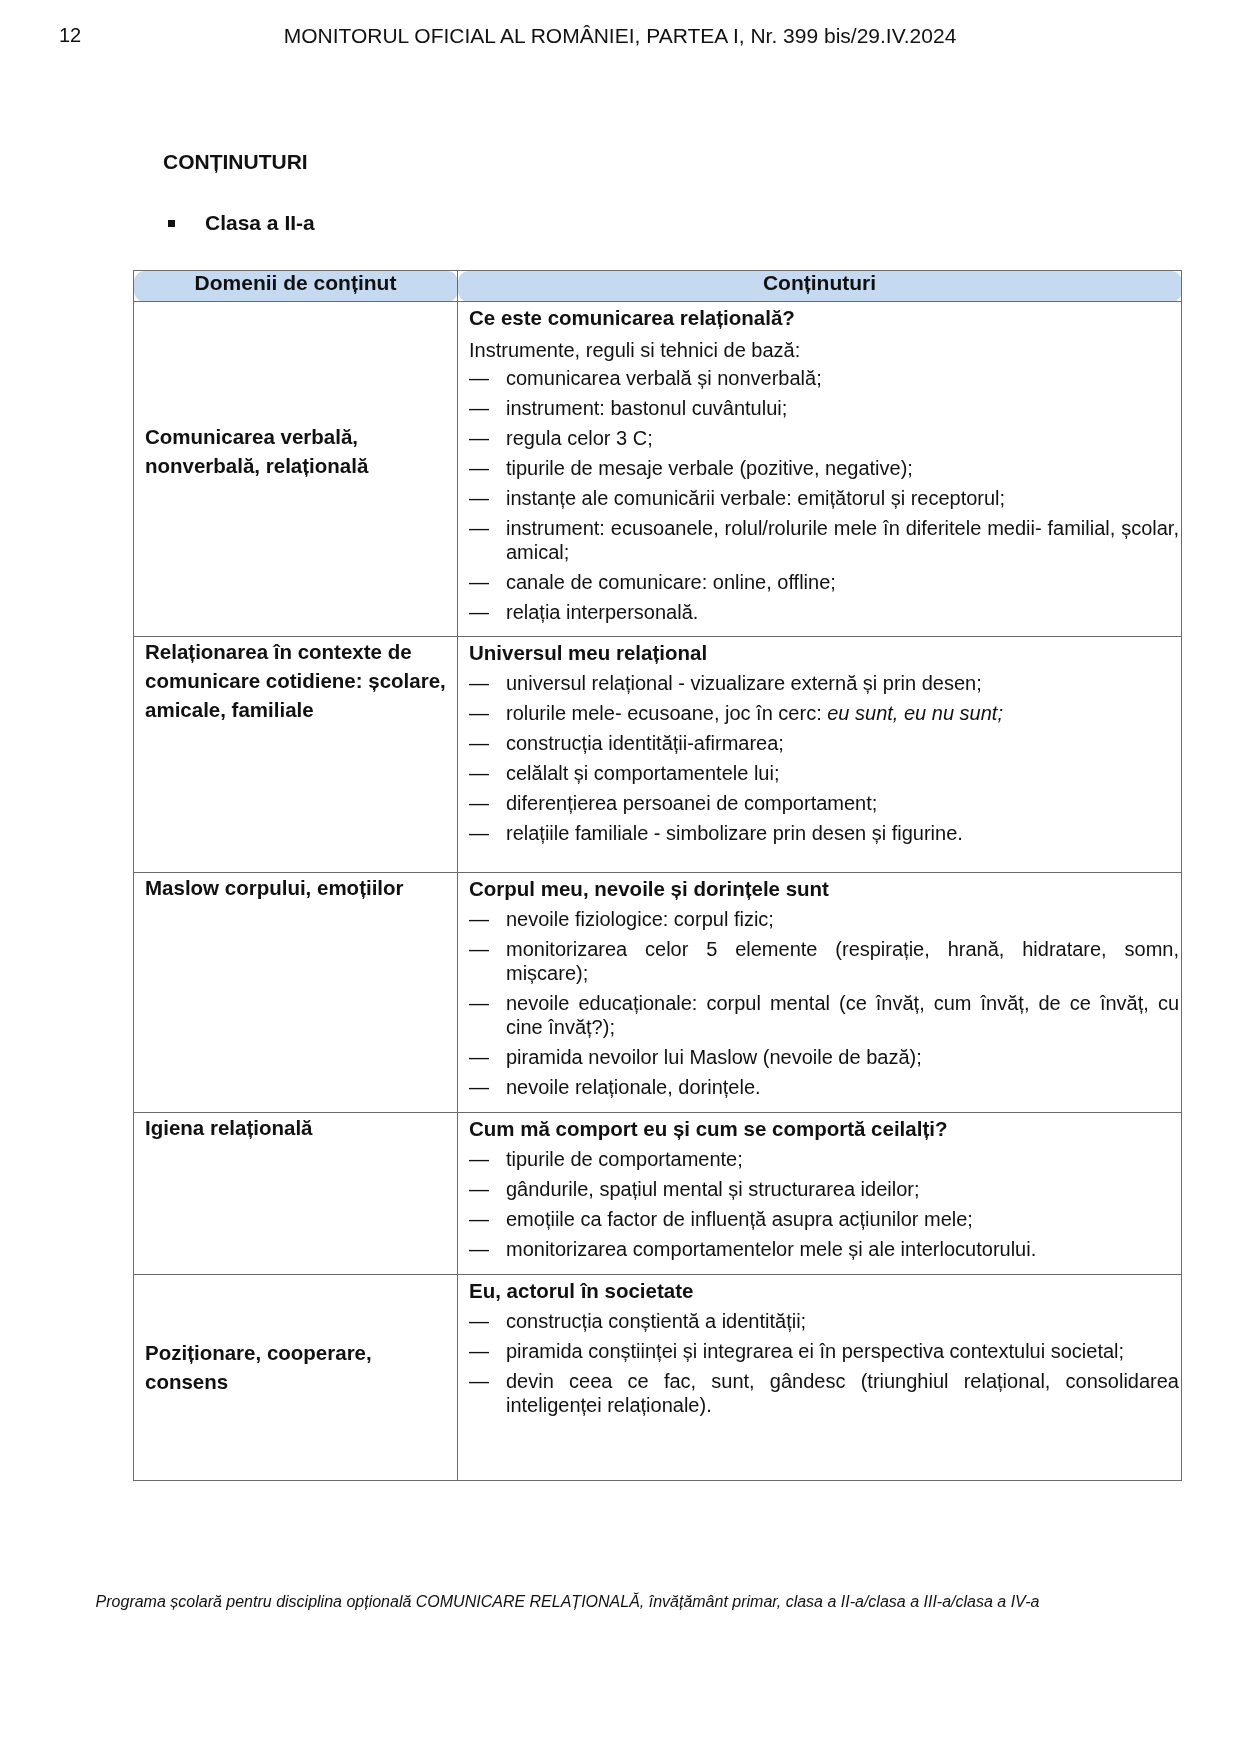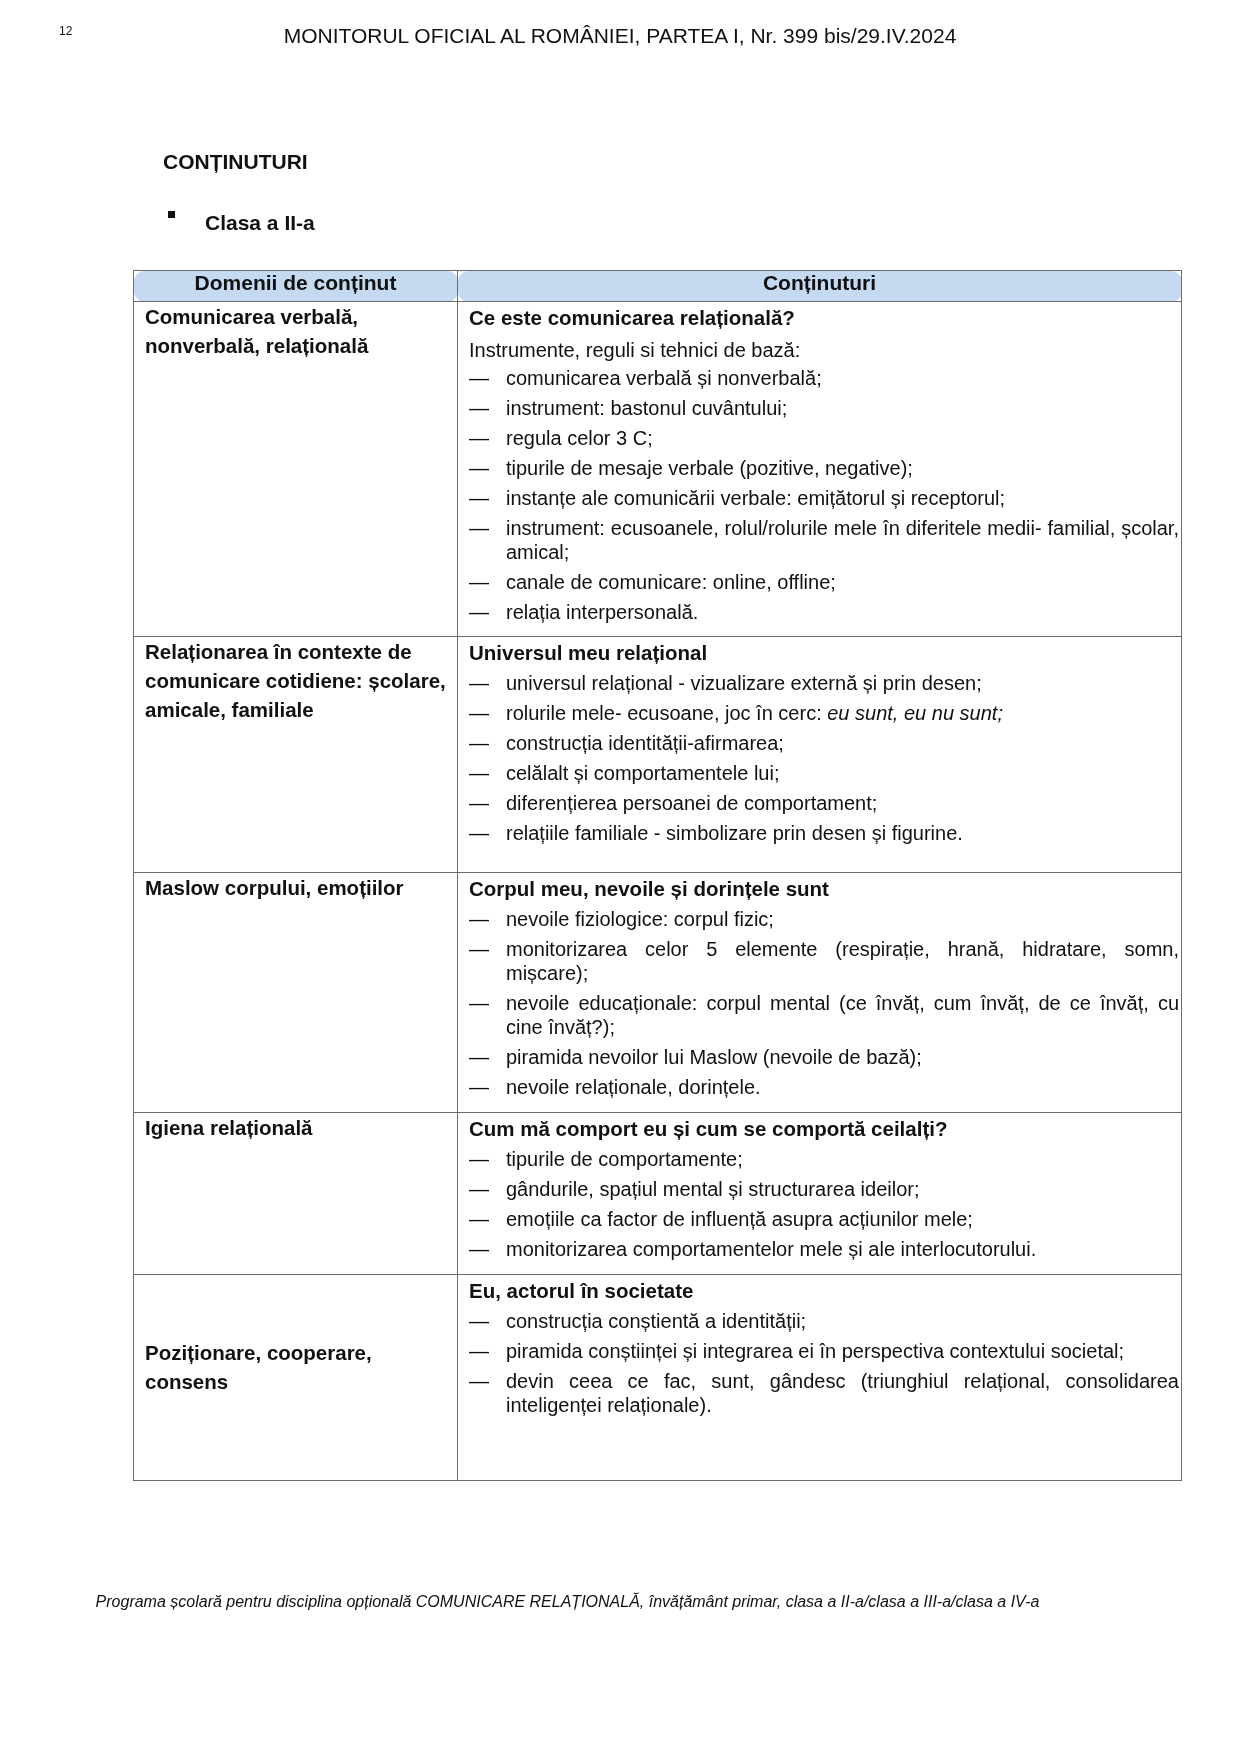--- a/index.html
+++ b/index.html
@@ -1,21 +1,21 @@
 <!DOCTYPE html>
 <html><head>
 <meta charset="utf-8">
 <style>
   html, body { margin: 0; padding: 0; background: #ffffff; }
   body { width: 1240px; height: 1755px; position: relative; font-family: "Liberation Sans", sans-serif; color: #111; }
-  .page-number { position: absolute; left: 59px; top: 24px; font-size: 12px; }
+  .page-number { position: absolute; left: 59px; top: 24px; font-size: 20px; }
   .running-header { position: absolute; left: 0; width: 1240px; top: 24px; text-align: center; font-size: 21px; padding-left: 0; }
   .running-header span { position: relative; left: 0; }
   .section-title { position: absolute; left: 163px; top: 150px; font-size: 21px; font-weight: bold; }
-  .class-label { position: absolute; left: 168px; top: 211px; font-size: 21px; font-weight: bold; display: flex; }
+  .class-label { position: absolute; left: 168px; top: 211px; font-size: 21px; font-weight: bold; display: flex; align-items: center; }
   .class-label .bullet { display: inline-block; width: 7px; height: 7px; background: #111; margin-right: 30px; }
   table.content { position: absolute; left: 133px; top: 270px; width: 1049px; border-collapse: collapse; font-size: 20px; }
   table.content th, table.content td { border: 1.5px solid #6b6b6b; vertical-align: top; }
   table.content th { background: #c5d9f1; font-weight: bold; font-size: 21px; height: 30px; padding: 0; text-align: center; border-radius: 11px; }
   table.content th.col1 { width: 323px; }
   td.domain { font-weight: bold; vertical-align: middle; padding: 0 10px 0 11px; line-height: 29px; font-size: 20.5px; }
   td.contents { padding: 2px 2px 6px 11px; }
   .topic { font-weight: bold; font-size: 20.5px; line-height: 28px; margin-bottom: 4px; }
   .intro { line-height: 28px; margin-bottom: 2px; }
   ul.items { list-style: none; margin: 0; padding: 0; }
@@ -39,21 +39,21 @@
 <table class="content">
   <thead>
     <tr>
       <th class="col1">Domenii de conținut</th>
       <th>Conținuturi</th>
     </tr>
   </thead>
   <tbody>
 
     <tr style="height:298px">
-      <td class="domain" style="vertical-align:top; ">
+      <td class="domain" style="vertical-align:top; padding-top:120px;">
         <span>Comunicarea verbală, nonverbală, relațională</span>
       </td>
       <td class="contents">
         <div class="topic">Ce este comunicarea relațională?</div>
         <div class="intro">Instrumente, reguli si tehnici de bază:</div>
         <ul class="items">
           <li>comunicarea verbală și nonverbală;</li>
           <li>instrument: bastonul cuvântului;</li>
           <li>regula celor 3 C;</li>
           <li>tipurile de mesaje verbale (pozitive, negative);</li>

